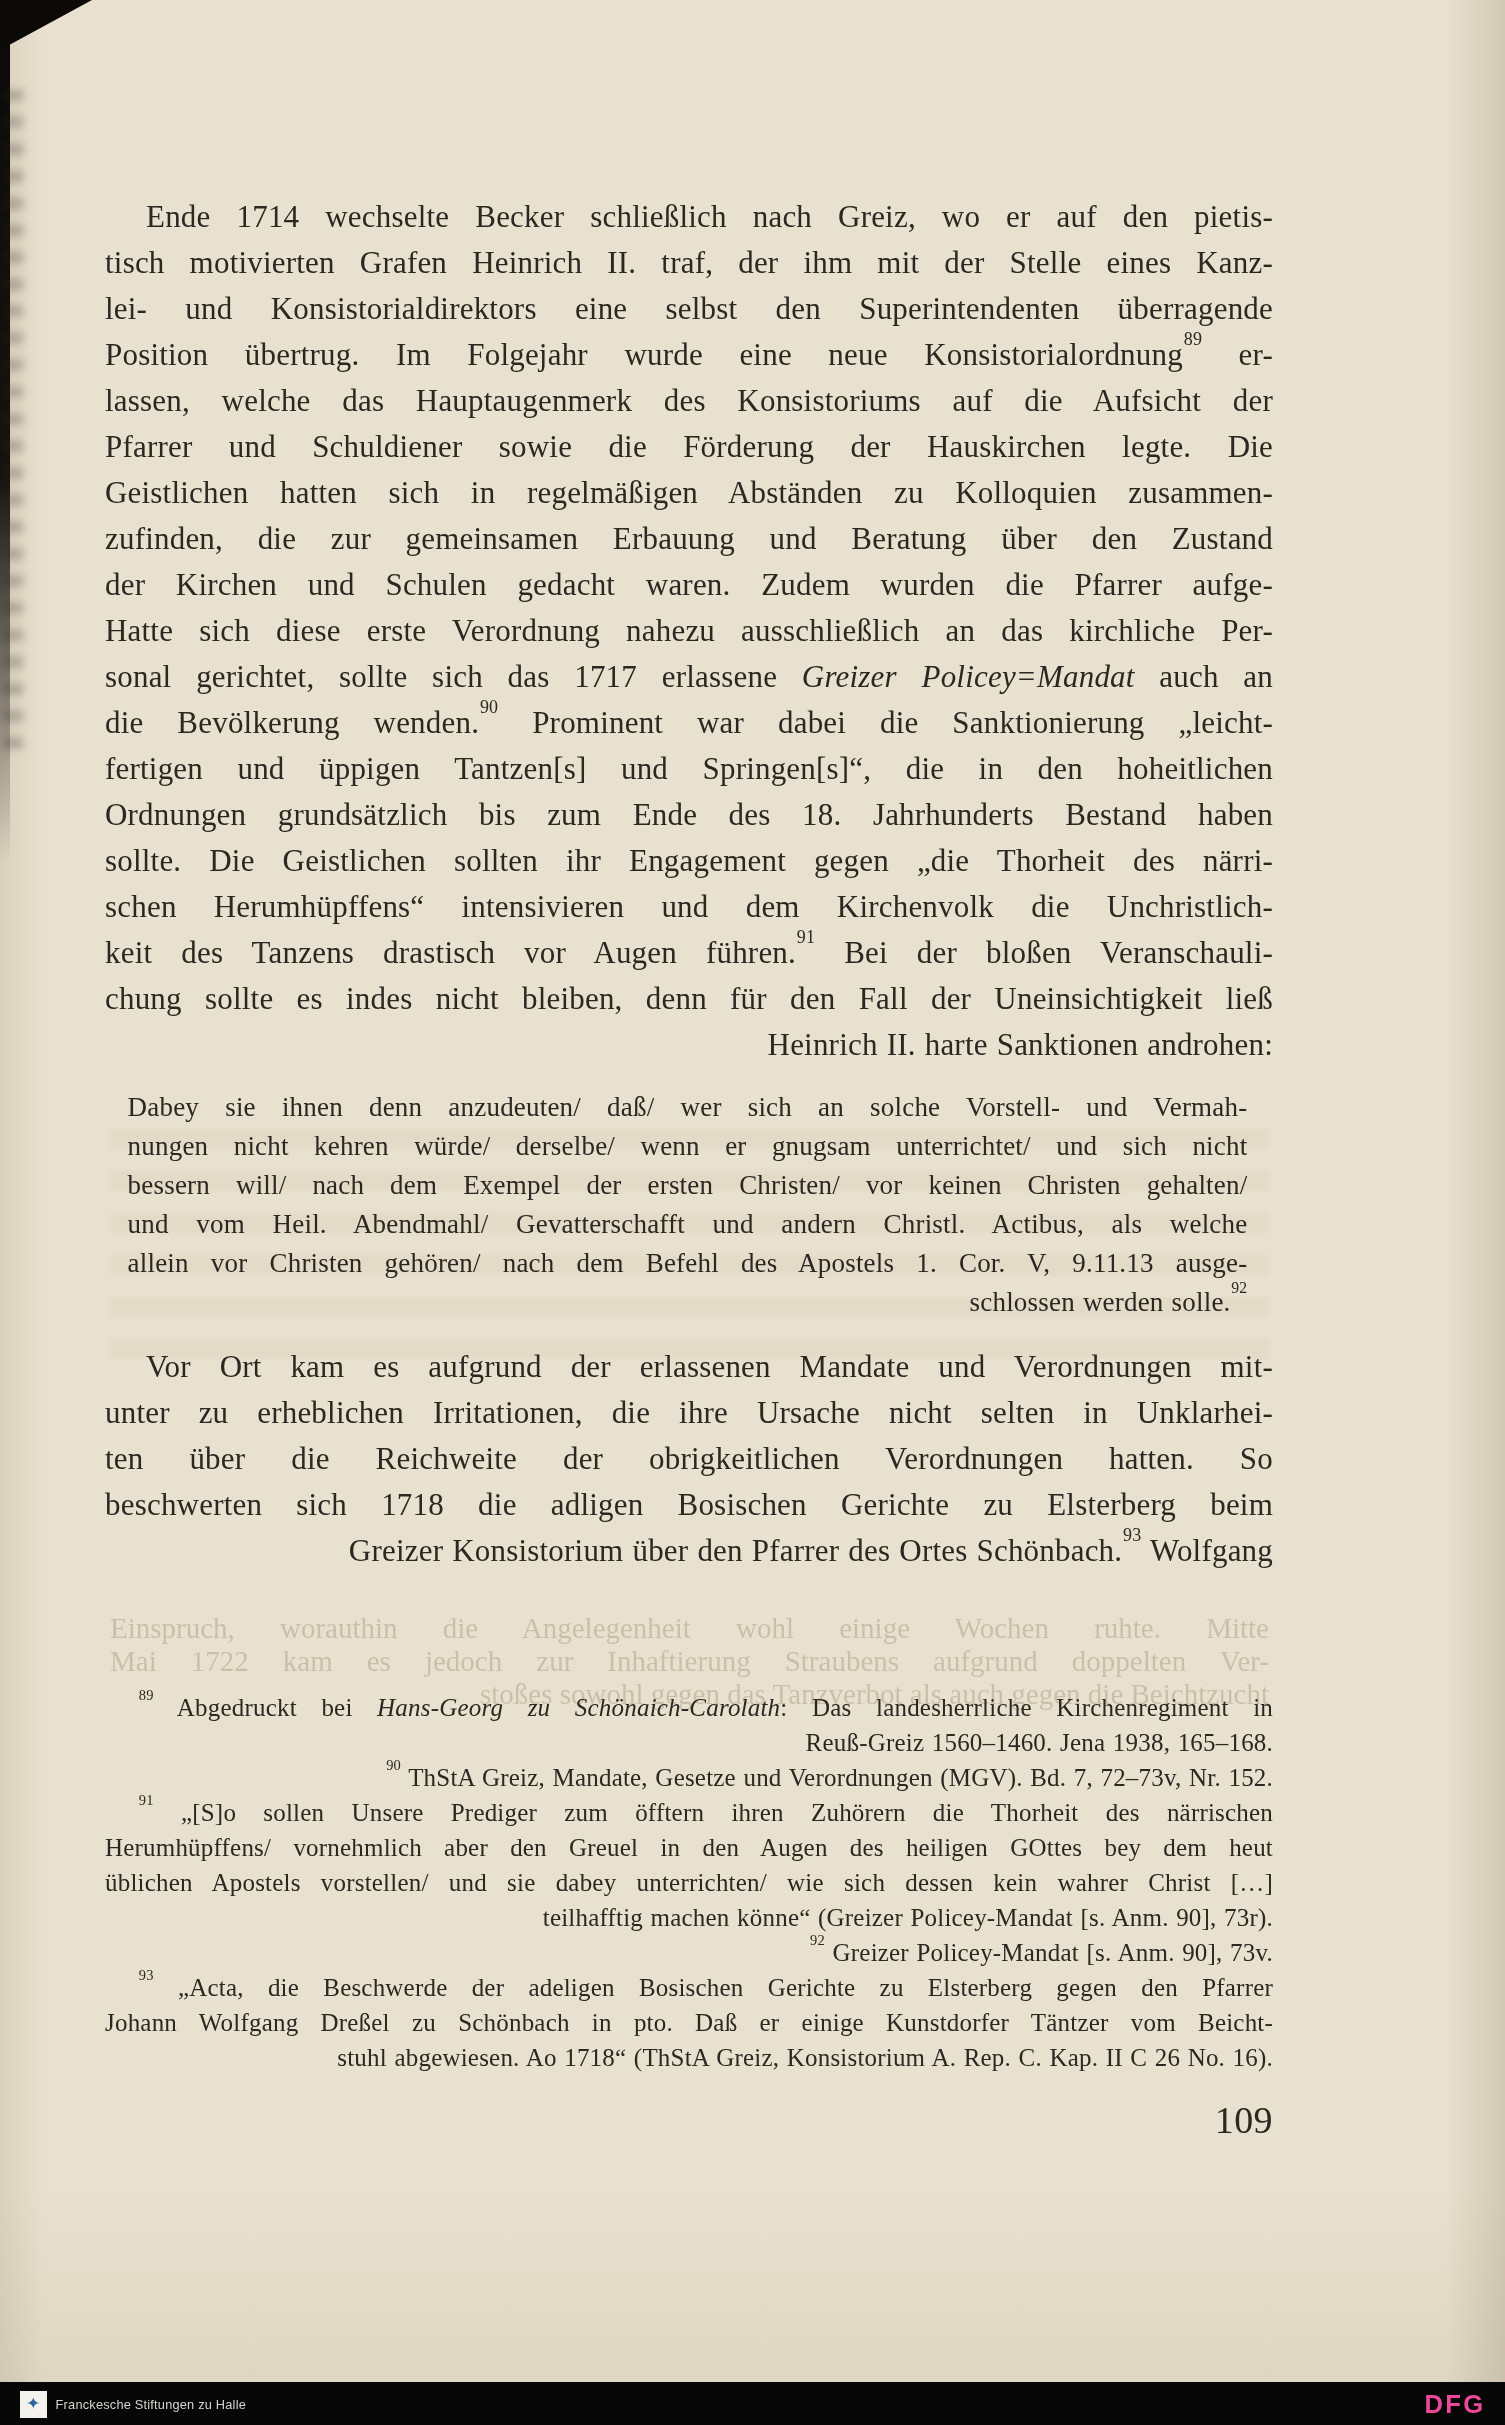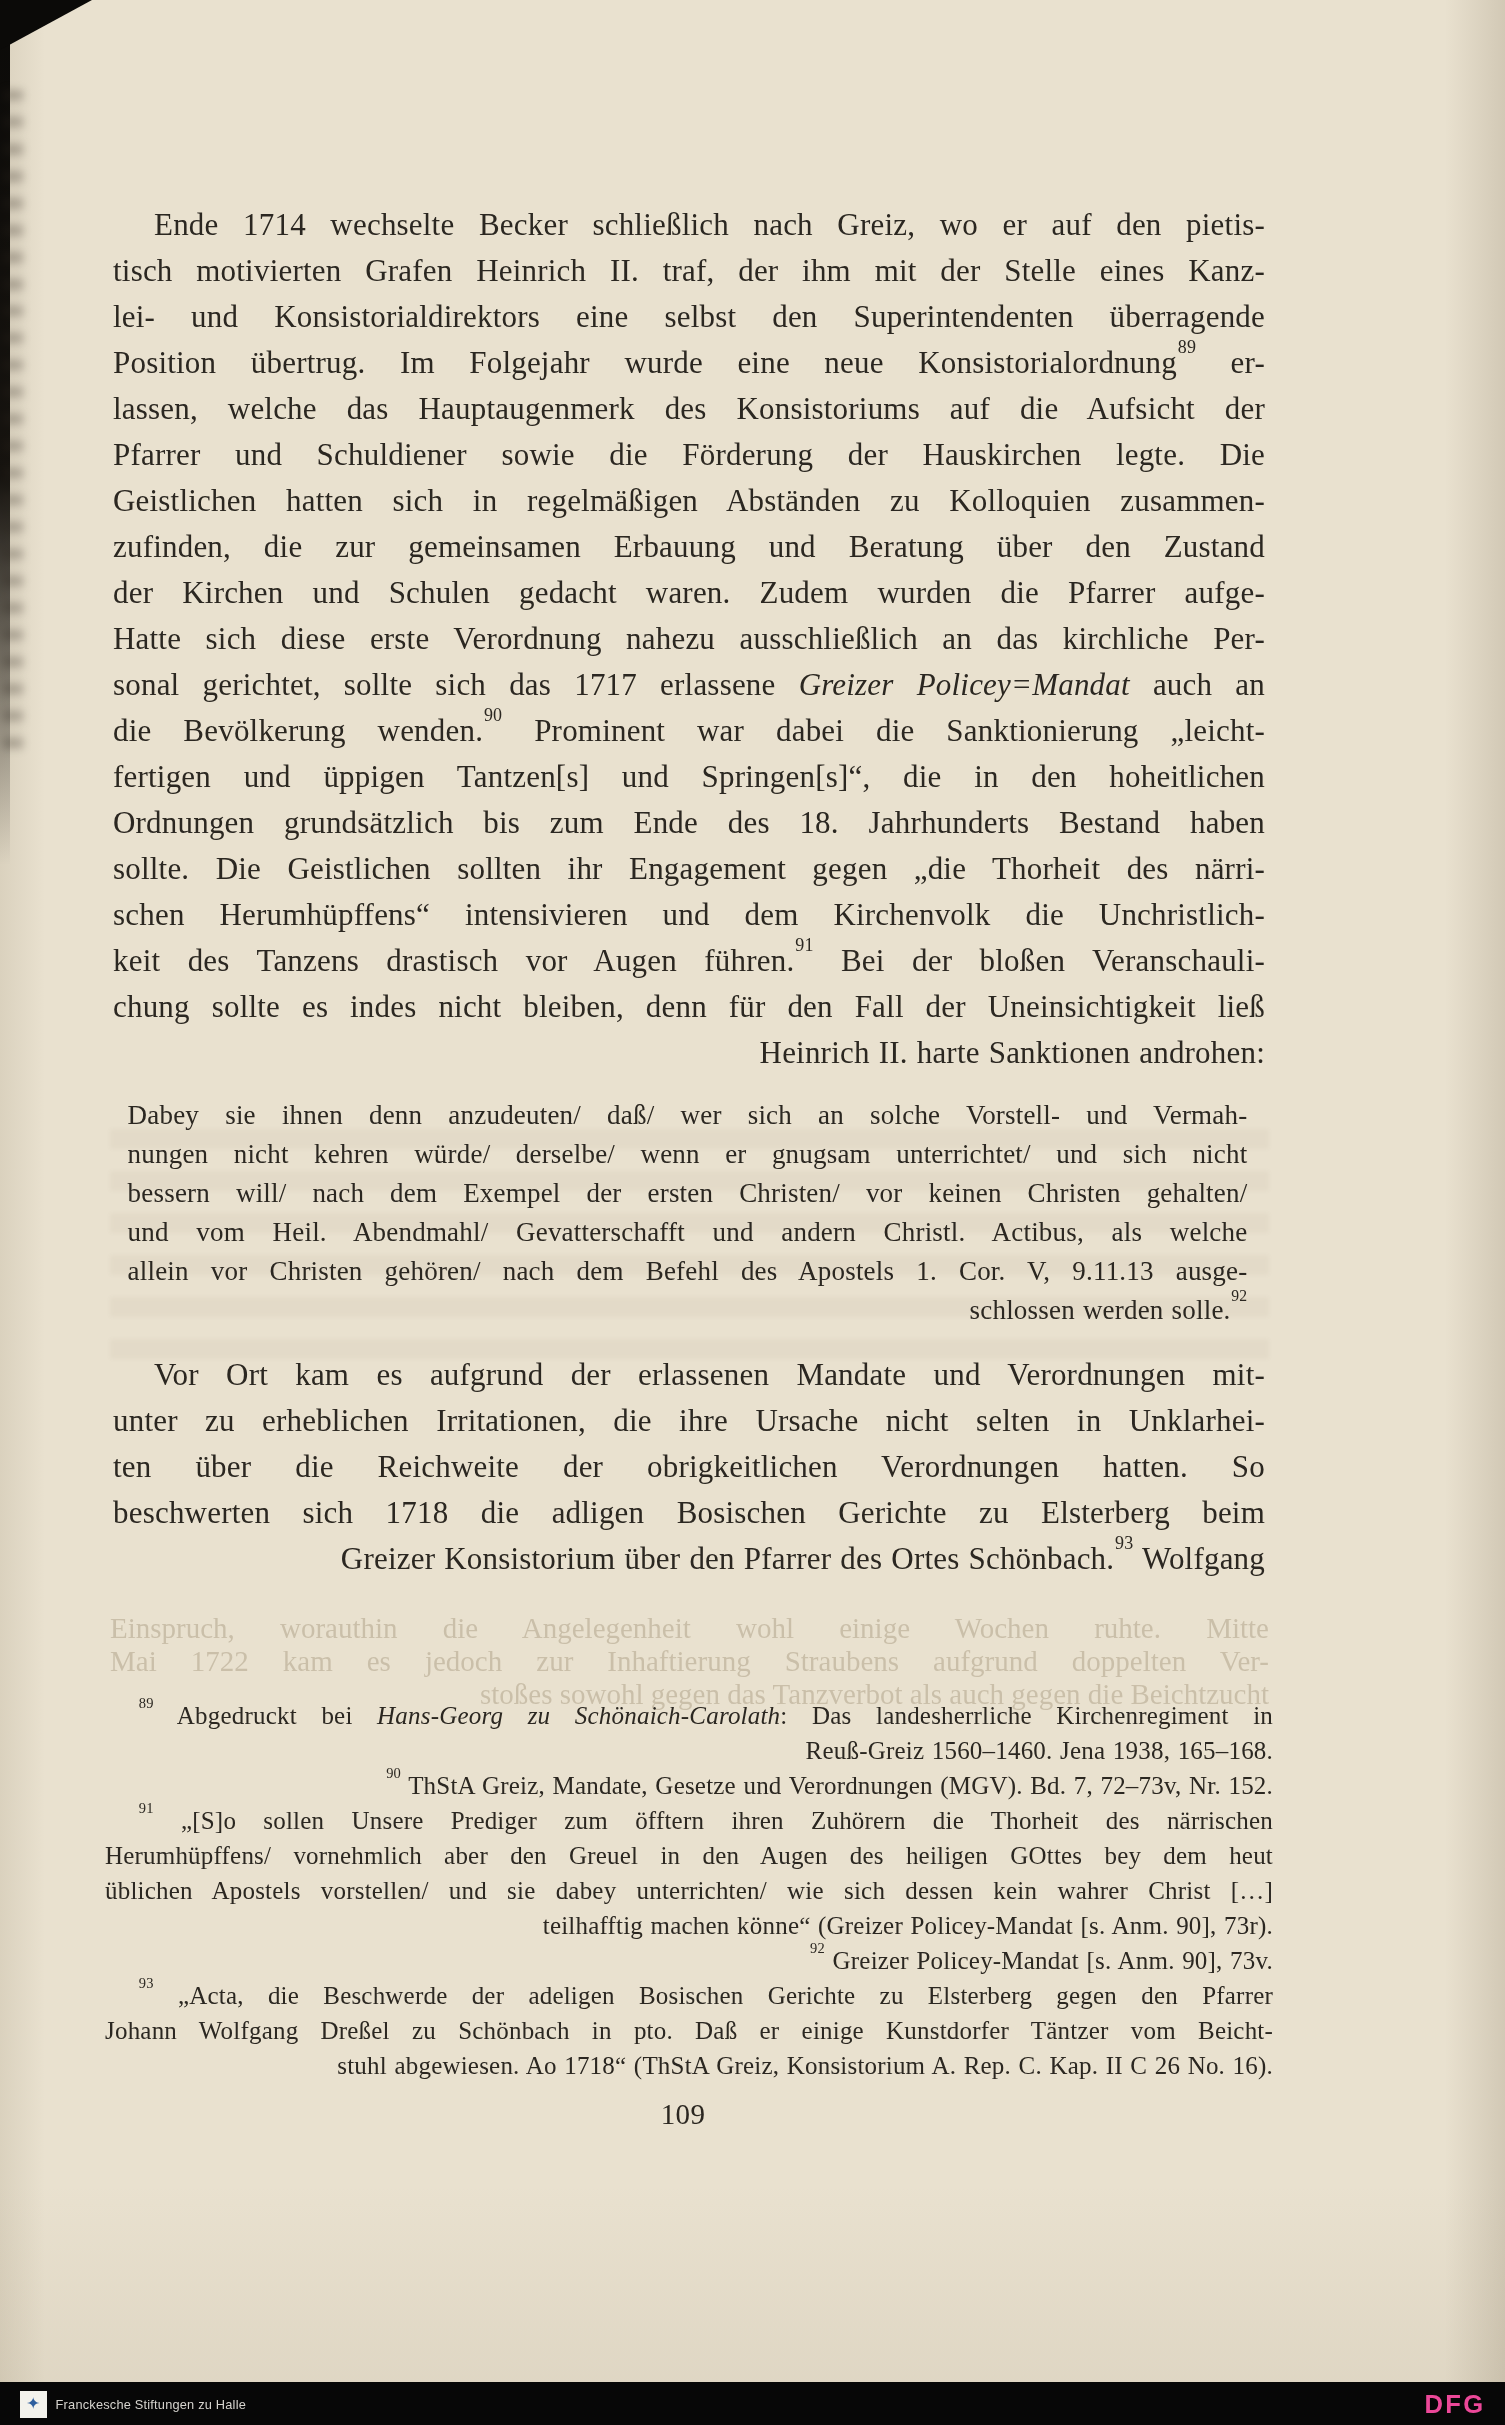--- a/index.html
+++ b/index.html
@@ -19,33 +19,33 @@
   .edge{position:absolute;left:0;top:0;width:9.8px;height:865px;
     background:linear-gradient(to bottom,#0b0a08 0%,#16130f 55%,rgba(22,19,15,0) 100%);}
   .edge-smudge{position:absolute;left:3px;top:90px;width:19.6px;height:662px;filter:blur(4.5px);opacity:.55;
     background:repeating-linear-gradient(to bottom,rgba(45,38,30,.55) 0 10.5px,rgba(45,38,30,.06) 10.5px 27px);}
   .corner{position:absolute;left:0;top:0;width:0;height:0;
     border-top:50px solid #0b0a08;border-right:92px solid transparent;}
 
   
   .textblock{position:absolute;left:105px;top:194px;width:1168px;
     font-size:31px;line-height:46px;letter-spacing:0.2px;word-spacing:1.1px;}
-  .para{margin:8px;}
+  .para{margin:0;}
   .line{text-align:right;}
   .line.jl{text-align:justify;text-align-last:justify;}
   .fi{text-indent:41px;}
   .para.quote{margin:19.6px 25.6px 0 22.6px;font-size:27px;line-height:39px;}
   .para.quote + .para.body{margin-top:22.6px;}
   .footnotes{margin-top:116px;font-size:25px;line-height:35px;}
   .fn .fi{text-indent:33px;}
   sup{font-size:.58em;line-height:0;position:relative;top:-.5em;padding-left:0.8px;}
   em{font-style:italic;}
 
-  .pagenum{position:absolute;left:99px;top:2098px;width:1168px;
-    text-align:center;font-size:29px;letter-spacing:0.4px;}
+  .pagenum{position:absolute;left:105px;top:2098px;width:1168px;
+    text-align:right;font-size:38px;letter-spacing:0.4px;}
 
   
   .ghost{position:absolute;left:110px;width:1159px;pointer-events:none;color:#8f7f63;}
   .ghost-upper{top:1129px;height:248px;opacity:.10;filter:blur(2.3px);
     background:repeating-linear-gradient(to bottom,rgba(120,100,70,.5) 0 19.6px,rgba(0,0,0,0) 19.6px 42px);}
   .ghost-lower{top:1612px;opacity:.34;filter:blur(0.6px);font-size:29px;line-height:33px;}
   .ghost-lower .line.jl{text-align:justify;text-align-last:justify;}
 
   
   .footer-bar{position:absolute;left:0;bottom:0;width:1505px;height:44px;background:#070707;

